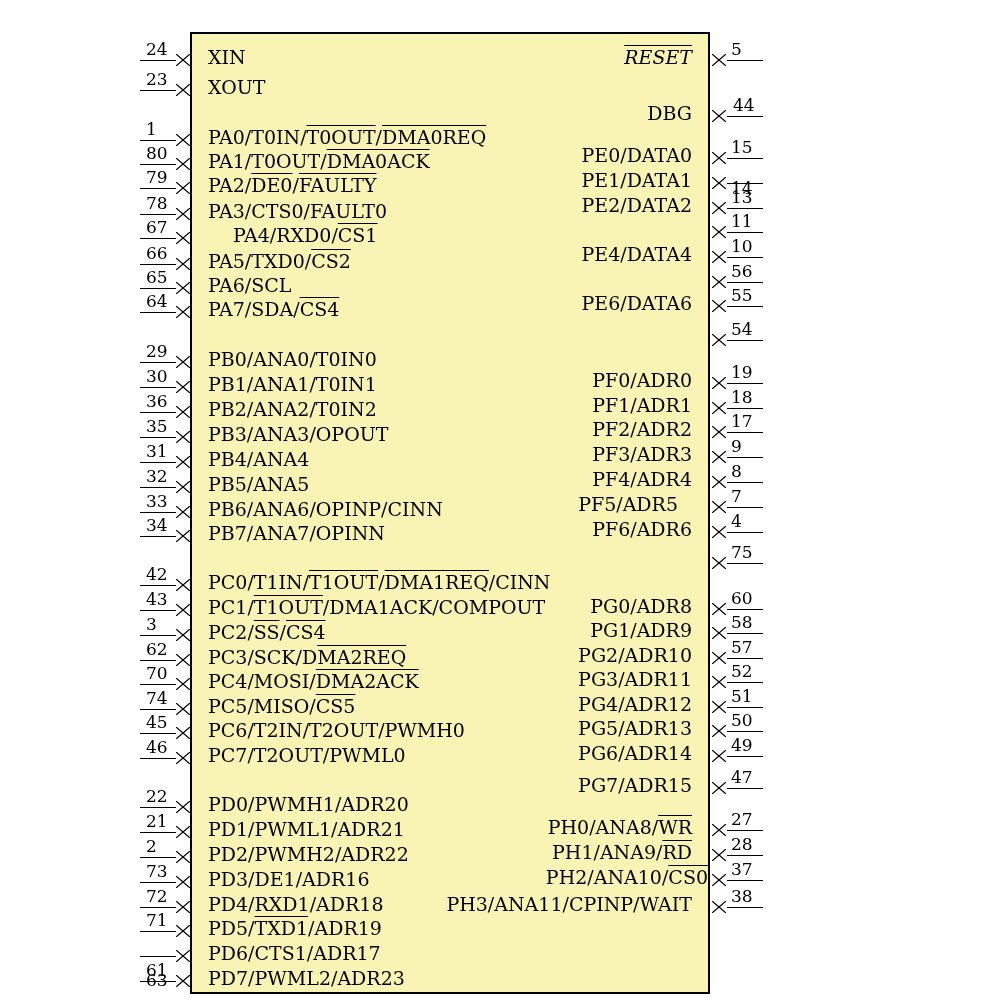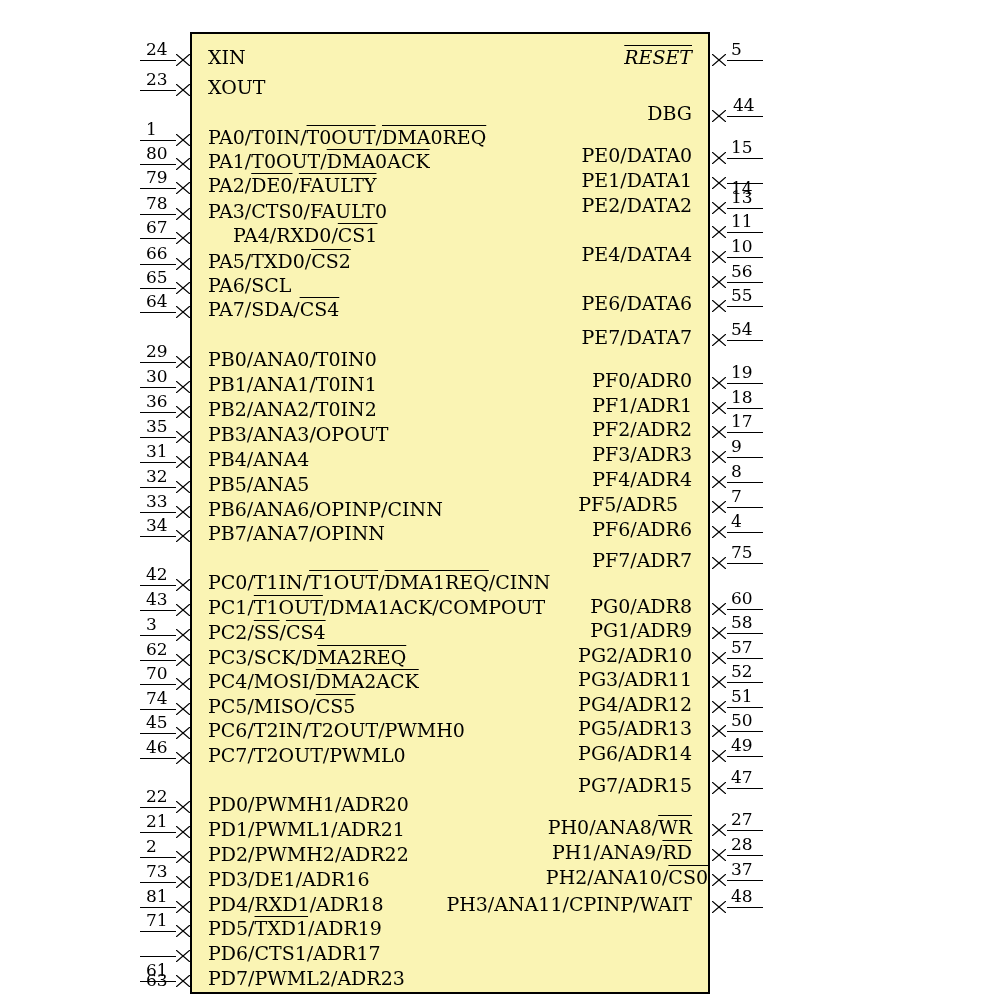--- a/index.html
+++ b/index.html
@@ -295,21 +295,21 @@
       </svg>
     </div>
     <div class="pin-num" style="left: 146px; top: 863px;">73</div>
     <div class="pin-label left" style="left: 208px; top: 895px;"><span>PD4/RXD1/ADR18</span></div>
     <div class="lead" style="left: 140px; top: 907px; width: 36px;"></div>
     <div class="arrow" style="left: 176px; top: 901px;">
       <svg width="14" height="12" viewBox="0 0 14 12">
         <path d="M0,0 L7,6 L0,12 M14,0 L7,6 L14,12" fill="none" stroke="#000" stroke-width="1.2"></path>
       </svg>
     </div>
-    <div class="pin-num" style="left: 146px; top: 888px;">81</div>
+    <div class="pin-num" style="left: 146px; top: 888px;">72</div>
     <div class="pin-label left" style="left: 208px; top: 919px;"><span>PD5/</span><span class="ovl">TXD1</span><span>/ADR19</span></div>
     <div class="lead" style="left: 140px; top: 931px; width: 36px;"></div>
     <div class="arrow" style="left: 176px; top: 925px;">
       <svg width="14" height="12" viewBox="0 0 14 12">
         <path d="M0,0 L7,6 L0,12 M14,0 L7,6 L14,12" fill="none" stroke="#000" stroke-width="1.2"></path>
       </svg>
     </div>
     <div class="pin-num" style="left: 146px; top: 912px;">71</div>
     <div class="pin-label left" style="left: 208px; top: 944px;"><span>PD6/CTS1/ADR17</span></div>
     <div class="lead" style="left: 140px; top: 956px; width: 36px;"></div>
@@ -390,21 +390,20 @@
     <div class="lead" style="left: 727px; top: 282px; width: 36px;"></div>
     <div class="pin-num" style="left: 731px; top: 263px;">56</div>
     <div class="pin-label right" style="left: 210px; width: 482px; top: 294px;"><span>PE6/DATA6</span></div>
     <div class="arrow" style="left: 712px; top: 300px;">
       <svg width="14" height="12" viewBox="0 0 14 12">
         <path d="M14,0 L7,6 L14,12 M0,0 L7,6 L0,12" fill="none" stroke="#000" stroke-width="1.2"></path>
       </svg>
     </div>
     <div class="lead" style="left: 727px; top: 306px; width: 36px;"></div>
     <div class="pin-num" style="left: 731px; top: 287px;">55</div>
-    <div class="pin-label right" style="left: 210px; width: 482px; top: 328px;"><span>PE7/DATA7</span></div>
     <div class="arrow" style="left: 712px; top: 334px;">
       <svg width="14" height="12" viewBox="0 0 14 12">
         <path d="M14,0 L7,6 L14,12 M0,0 L7,6 L0,12" fill="none" stroke="#000" stroke-width="1.2"></path>
       </svg>
     </div>
     <div class="lead" style="left: 727px; top: 340px; width: 36px;"></div>
     <div class="pin-num" style="left: 731px; top: 321px;">54</div>
     <div class="pin-label right" style="left: 210px; width: 482px; top: 371px;"><span>PF0/ADR0</span></div>
     <div class="arrow" style="left: 712px; top: 377px;">
       <svg width="14" height="12" viewBox="0 0 14 12">
@@ -454,21 +453,20 @@
     <div class="lead" style="left: 727px; top: 507px; width: 36px;"></div>
     <div class="pin-num" style="left: 731px; top: 488px;">7</div>
     <div class="pin-label right" style="left: 210px; width: 482px; top: 520px;"><span>PF6/ADR6</span></div>
     <div class="arrow" style="left: 712px; top: 526px;">
       <svg width="14" height="12" viewBox="0 0 14 12">
         <path d="M14,0 L7,6 L14,12 M0,0 L7,6 L0,12" fill="none" stroke="#000" stroke-width="1.2"></path>
       </svg>
     </div>
     <div class="lead" style="left: 727px; top: 532px; width: 36px;"></div>
     <div class="pin-num" style="left: 731px; top: 513px;">4</div>
-    <div class="pin-label right" style="left: 210px; width: 482px; top: 551px;"><span>PF7/ADR7</span></div>
     <div class="arrow" style="left: 712px; top: 557px;">
       <svg width="14" height="12" viewBox="0 0 14 12">
         <path d="M14,0 L7,6 L14,12 M0,0 L7,6 L0,12" fill="none" stroke="#000" stroke-width="1.2"></path>
       </svg>
     </div>
     <div class="lead" style="left: 727px; top: 563px; width: 36px;"></div>
     <div class="pin-num" style="left: 731px; top: 544px;">75</div>
     <div class="pin-label right" style="left: 210px; width: 482px; top: 597px;"><span>PG0/ADR8</span></div>
     <div class="arrow" style="left: 712px; top: 603px;">
       <svg width="14" height="12" viewBox="0 0 14 12">
@@ -557,14 +555,14 @@
     </div>
     <div class="lead" style="left: 727px; top: 880px; width: 36px;"></div>
     <div class="pin-num" style="left: 731px; top: 861px;">37</div>
     <div class="pin-label right" style="left: 210px; width: 482px; top: 895px;"><span>PH3/ANA11/CPINP/WAIT</span></div>
     <div class="arrow" style="left: 712px; top: 901px;">
       <svg width="14" height="12" viewBox="0 0 14 12">
         <path d="M14,0 L7,6 L14,12 M0,0 L7,6 L0,12" fill="none" stroke="#000" stroke-width="1.2"></path>
       </svg>
     </div>
     <div class="lead" style="left: 727px; top: 907px; width: 36px;"></div>
-    <div class="pin-num" style="left: 731px; top: 888px;">48</div>
+    <div class="pin-num" style="left: 731px; top: 888px;">38</div>
   </div>
 
 </body></html>

